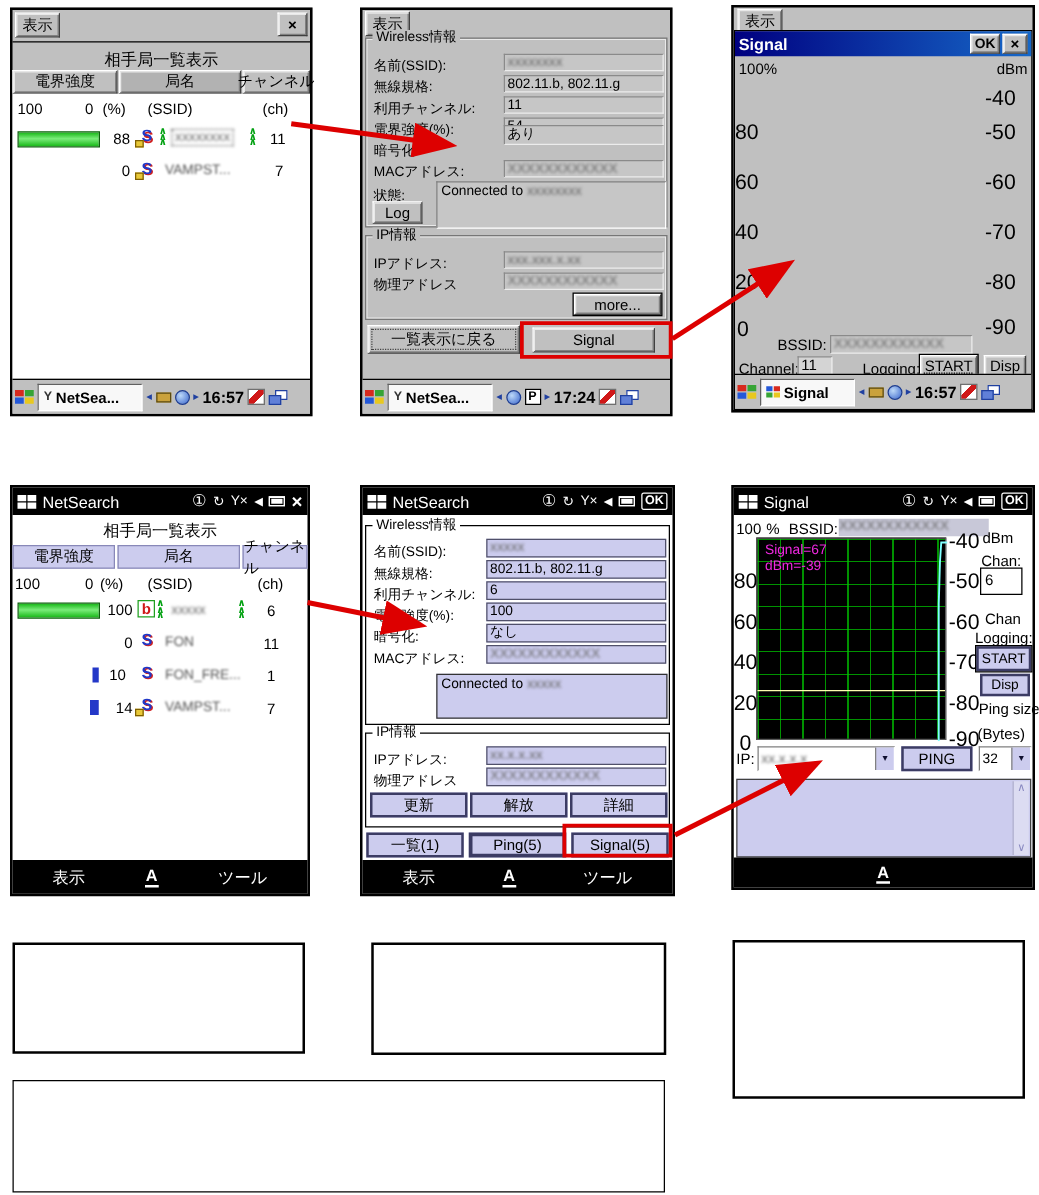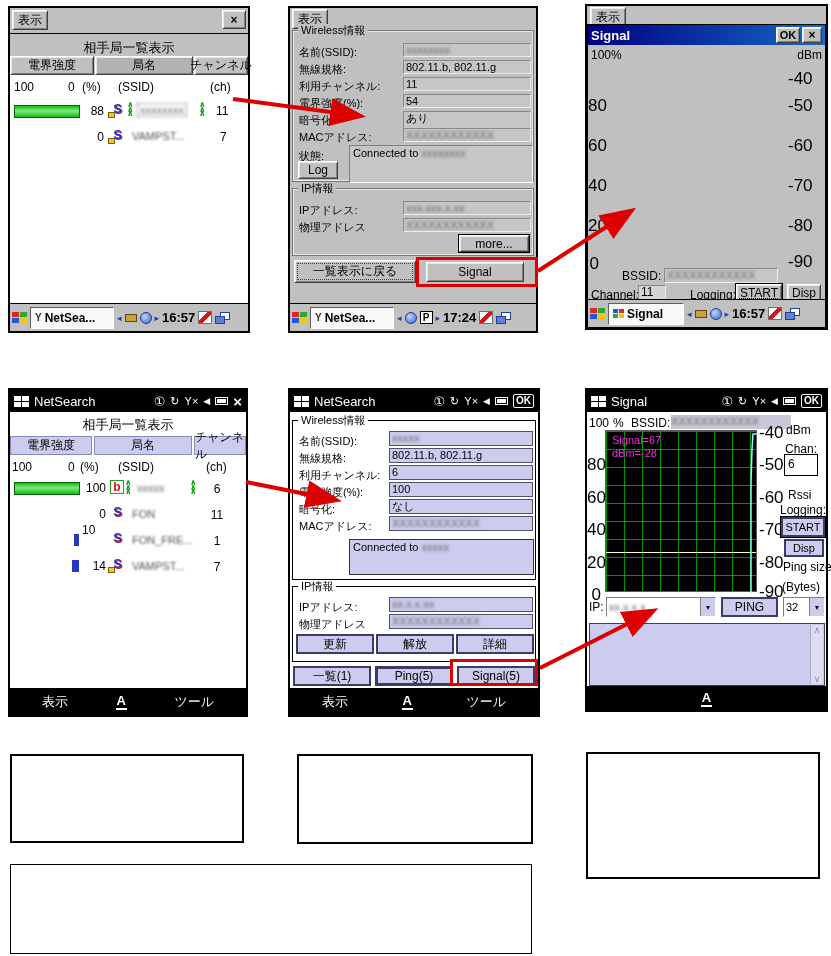--- a/index.html
+++ b/index.html
@@ -131,21 +131,21 @@
     <span class="legend">Wireless情報</span>
     <span class="lbl" style="left:6px;top:14px">名前(SSID):</span>
       <div class="fld" style="left:110px;top:12px;width:128px;height:14px"><span class="blur">xxxxxxxx</span></div>
     <span class="lbl" style="left:6px;top:31px">無線規格:</span>
       <div class="fld" style="left:110px;top:29px;width:128px;height:14px"><span>802.11.b, 802.11.g</span></div>
     <span class="lbl" style="left:6px;top:48px">利用チャンネル:</span>
       <div class="fld" style="left:110px;top:46px;width:128px;height:14px"><span>11</span></div>
     <span class="lbl" style="left:6px;top:65px">電界強度(%):</span>
       <div class="fld" style="left:110px;top:63px;width:128px;height:14px"><span>54</span></div>
     <span class="lbl" style="left:6px;top:82px">暗号化:</span>
-      <div class="fld" style="left:110px;top:80px;width:128px;height:26px"><span>あり</span></div>
+      <div class="fld" style="left:110px;top:69px;width:128px;height:16px"><span>あり</span></div>
     <span class="lbl" style="left:6px;top:99px">MACアドレス:</span>
       <div class="fld" style="left:110px;top:97px;width:128px;height:14px"><span class="blur">XXXXXXXXXXXX</span></div>
     <span class="lbl" style="left:6px;top:118px">状態:</span>
     <div class="abs sunken" style="left:56px;top:114px;width:184px;height:38px;background:#c6c6c6;font-size:11px;padding:1px 3px"><span>Connected to</span> <span class="blur">xxxxxxxx</span></div>
     <div class="abs btn raised" style="left:5px;top:130px;width:40px;height:18px">
         <span>Log</span>
       </div>
   </div>
   <div class="group" style="left:2px;top:180px;width:242px;height:68px">
     <span class="legend">IP情報</span>
@@ -298,21 +298,21 @@
   <span class="lbl blur" style="left:127px;top:92px">xxxxx</span>
   <span class="chev" style="left:180px;top:91px">∧∧∧</span>
   <span class="lbl fs12" style="left:196px;top:92px;width:22px;text-align:center">6</span>
 
   <span class="lbl fs12" style="left:72px;top:117px;width:24px;text-align:right">0</span>
   <span class="sicon" style="left:100px;top:115px">S</span>
   <span class="lbl blur2" style="left:122px;top:118px">FON</span>
   <span class="lbl fs12" style="left:196px;top:118px;width:22px;text-align:center">11</span>
 
   <div class="abs" style="left:64px;top:144px;width:5px;height:12px;background:#2438c8"></div>
-  <span class="lbl fs12" style="left:72px;top:133px;width:24px;text-align:left">10</span>
+  <span class="lbl fs12" style="left:72px;top:143px;width:24px;text-align:center">10</span>
   <span class="sicon" style="left:100px;top:141px">S</span>
   <span class="lbl blur2" style="left:122px;top:144px">FON_FRE...</span>
   <span class="lbl fs12" style="left:196px;top:144px;width:22px;text-align:center">1</span>
 
   <div class="abs" style="left:62px;top:170px;width:7px;height:12px;background:#2438c8"></div>
   <span class="lbl fs12" style="left:72px;top:169px;width:24px;text-align:right">14</span>
   <span class="sicon" style="left:100px;top:167px">S<span class="lock"></span></span>
   <span class="lbl blur2" style="left:122px;top:170px">VAMPST...</span>
   <span class="lbl fs12" style="left:196px;top:170px;width:22px;text-align:center">7</span>
   <div class="wmenu" style="height:27px">
@@ -406,42 +406,42 @@
       <span class="okbox">OK</span>
     </div>
   </div>
   <span class="lbl fs12" style="left:2px;top:26px">100</span>
   <span class="lbl fs12" style="left:26px;top:26px">%</span>
   <span class="lbl fs12" style="left:44px;top:26px">BSSID:</span>
   <div class="abs" style="left:84px;top:25px;width:120px;height:14px;background:#c8c8d8;font-size:11px;overflow:hidden"><span class="blur">XXXXXXXXXXXX</span></div>
   <div class="graph" style="left:18px;top:40px;width:152px;height:162px">
     <div class="ann" style="left:6px;top:3px">
         <div>Signal=67</div>
-        <div>dBm=-28</div>
+        <div>dBm=-39</div>
       </div>
     <div class="yline" style="top:121px"></div>
     <svg width="152" height="162" viewBox="0 0 152 162" style="position:absolute;left:0;top:0">
         <polyline points="145,162 145,52 146,18 147,3 152,3" fill="none" stroke="#80ffff" stroke-width="1.5"></polyline>
       </svg>
   </div>
   <span class="tick" style="left:0;top:65px;width:14px;text-align:right">80</span>
   <span class="tick" style="left:0;top:98px;width:14px;text-align:right">60</span>
   <span class="tick" style="left:0;top:130px;width:14px;text-align:right">40</span>
   <span class="tick" style="left:0;top:163px;width:14px;text-align:right">20</span>
   <span class="tick" style="left:0;top:195px;width:14px;text-align:right">0</span>
   <span class="tick" style="left:172px;top:33px">-40</span>
   <span class="tick" style="left:172px;top:65px">-50</span>
   <span class="tick" style="left:172px;top:98px">-60</span>
   <span class="tick" style="left:172px;top:130px">-70</span>
   <span class="tick" style="left:172px;top:163px">-80</span>
   <span class="tick" style="left:172px;top:192px">-90</span>
   <span class="lbl fs12" style="left:199px;top:33px">dBm</span>
   <span class="lbl fs12" style="left:198px;top:52px">Chan:</span>
   <div class="abs" style="left:197px;top:64px;width:34px;height:22px;background:#fff;border:1px solid #000;font-size:12px;padding:2px 3px"><span>6</span></div>
-  <span class="lbl fs12" style="left:201px;top:98px">Rssi</span>
+  <span class="lbl fs12" style="left:201px;top:98px">Chan</span>
   <span class="lbl fs12" style="left:193px;top:113px">Logging:</span>
   <div class="wbtn" style="left:194px;top:127px;width:44px;height:20px;font-size:11px;outline:1px solid #000">
       <span>START</span>
     </div>
   <div class="wbtn" style="left:197px;top:149px;width:40px;height:18px;font-size:11px">
       <span>Disp</span>
     </div>
   <span class="lbl fs12" style="left:196px;top:170px">Ping size</span>
   <span class="lbl fs12" style="left:195px;top:190px">(Bytes)</span>
   <span class="lbl fs12" style="left:2px;top:210px">IP:</span>

